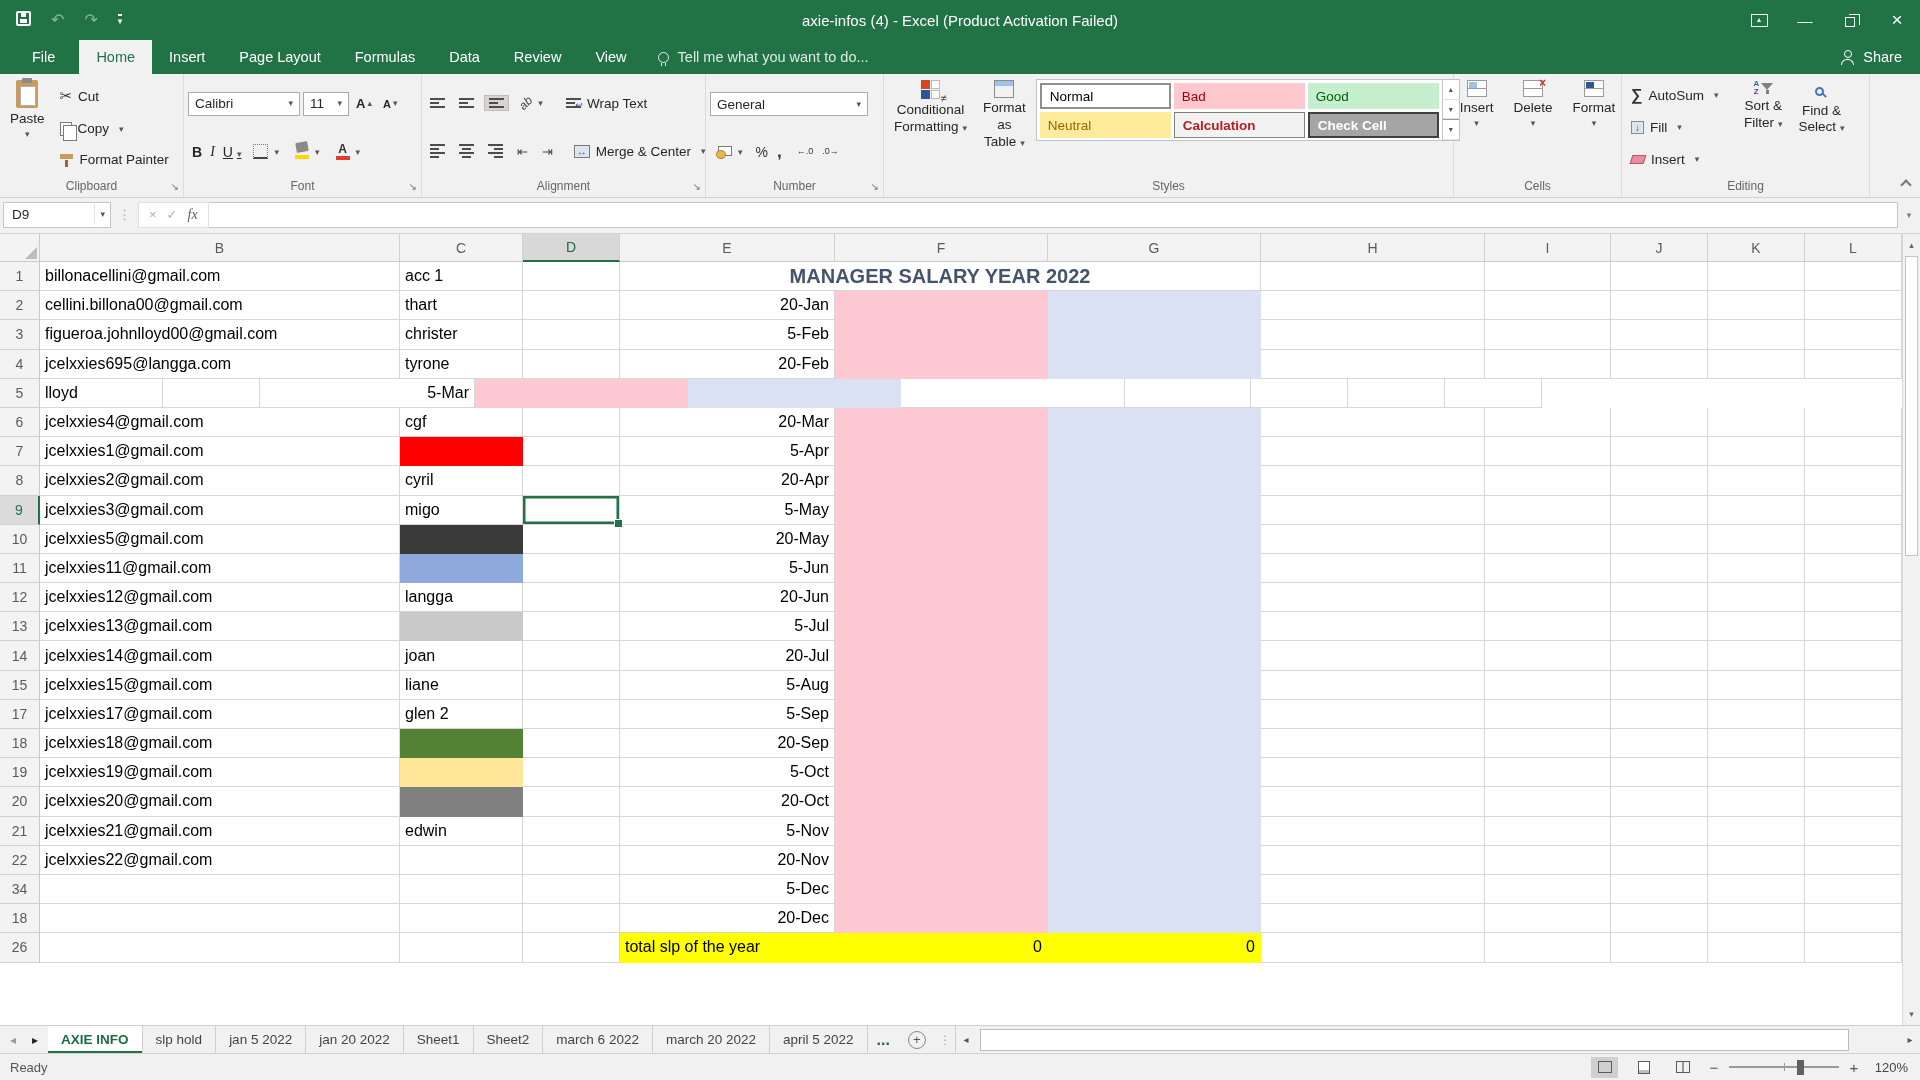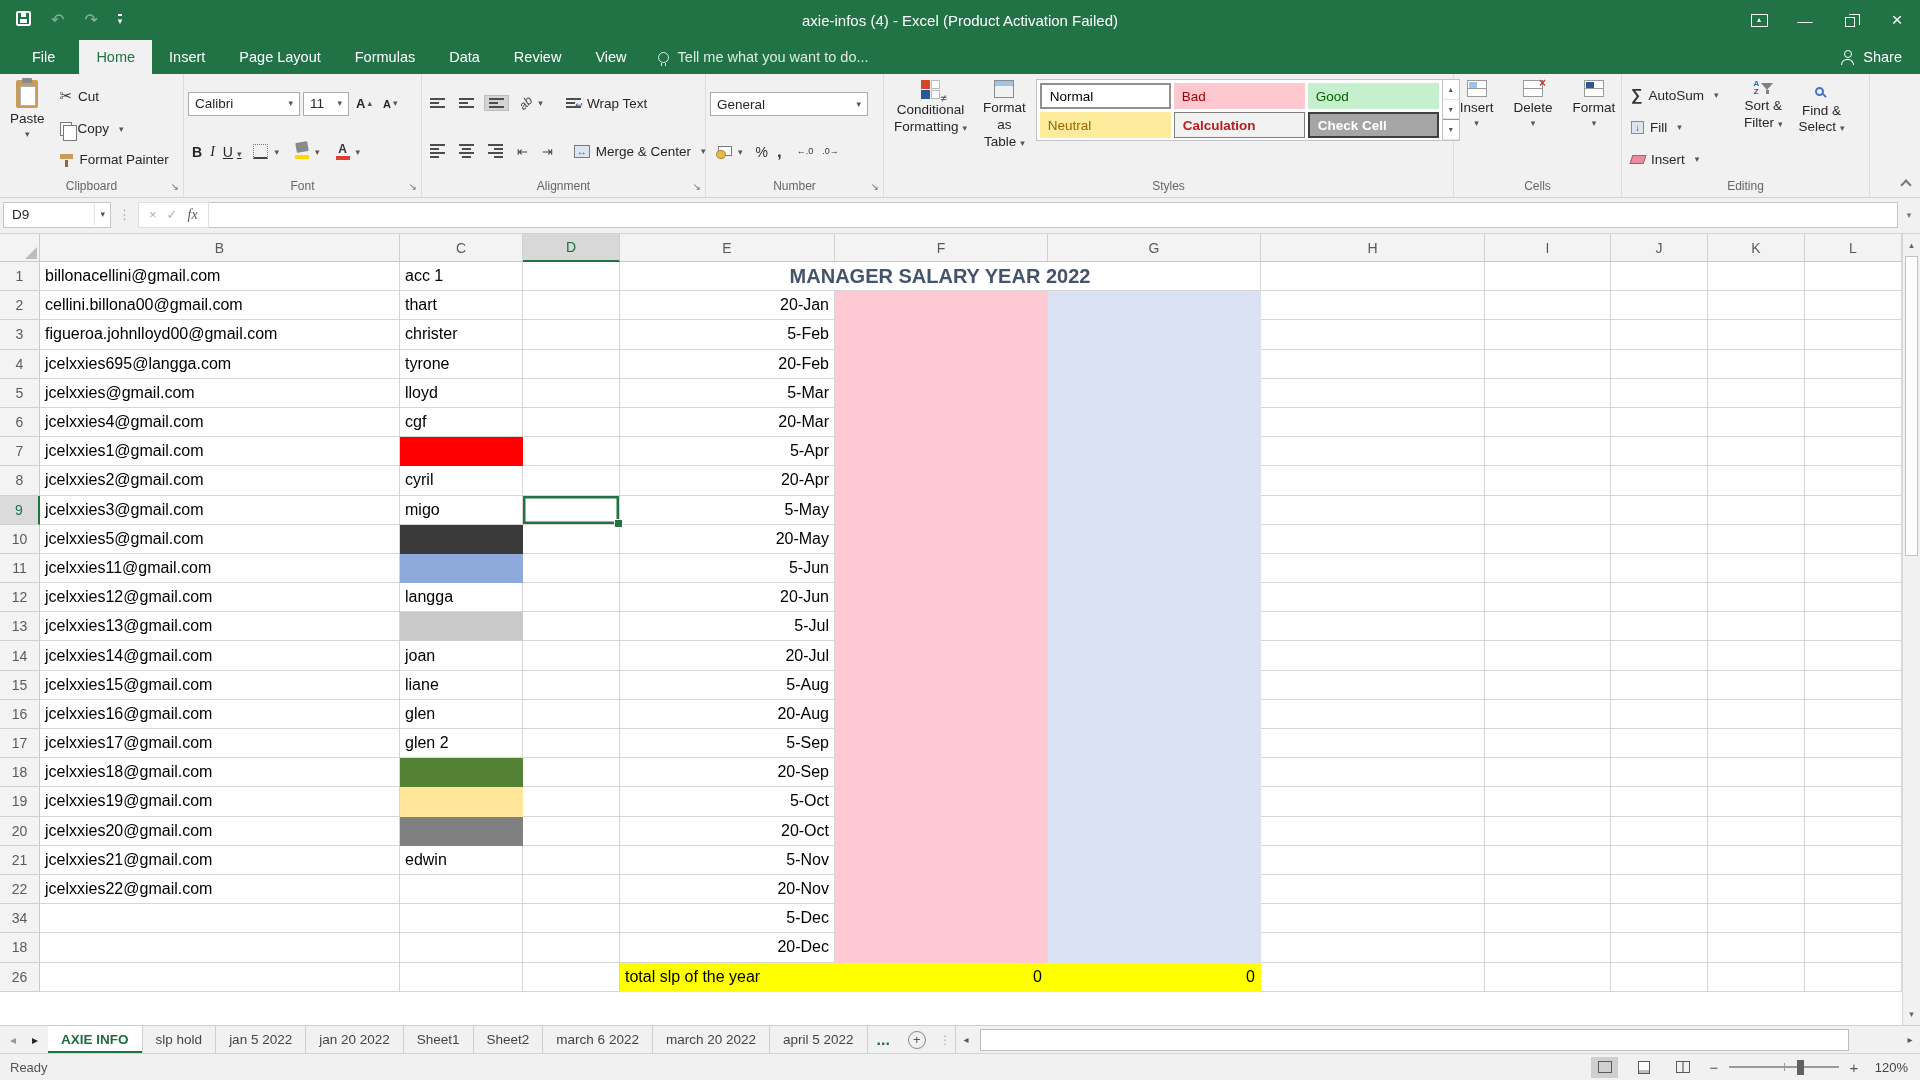--- a/index.html
+++ b/index.html
@@ -575,21 +575,20 @@
         <div class="gc" style="width: 213px; background: rgb(255, 201, 211); border-right-color: rgb(255, 201, 211); border-bottom-color: rgb(255, 201, 211);"></div>
         <div class="gc" style="width: 213px; background: rgb(217, 225, 242); border-right-color: rgb(217, 225, 242); border-bottom-color: rgb(217, 225, 242);"></div>
         <div class="gc" style="width: 224px;"></div>
         <div class="gc" style="width: 126px;"></div>
         <div class="gc" style="width: 97px;"></div>
         <div class="gc" style="width: 97px;"></div>
         <div class="gc" style="width: 97px;"></div>
       </div>
       <div class="grow">
         <div class="rhdr">5</div>
-        <div class="gc" style="width: 360px;">jcelxxies@gmail.com</div>
         <div class="gc" style="width: 123px;">lloyd</div>
         <div class="gc" style="width: 97px;"></div>
         <div class="gc right" style="width: 215px;">5-Mar</div>
         <div class="gc" style="width: 213px; background: rgb(255, 201, 211); border-right-color: rgb(255, 201, 211); border-bottom-color: rgb(255, 201, 211);"></div>
         <div class="gc" style="width: 213px; background: rgb(217, 225, 242); border-right-color: rgb(217, 225, 242); border-bottom-color: rgb(217, 225, 242);"></div>
         <div class="gc" style="width: 224px;"></div>
         <div class="gc" style="width: 126px;"></div>
         <div class="gc" style="width: 97px;"></div>
         <div class="gc" style="width: 97px;"></div>
         <div class="gc" style="width: 97px;"></div>
@@ -719,34 +718,20 @@
         <div class="gc" style="width: 97px;"></div>
         <div class="gc" style="width: 97px;"></div>
         <div class="gc" style="width: 97px;"></div>
       </div>
       <div class="grow">
         <div class="rhdr">15</div>
         <div class="gc" style="width: 360px;">jcelxxies15@gmail.com</div>
         <div class="gc" style="width: 123px;">liane</div>
         <div class="gc" style="width: 97px;"></div>
         <div class="gc right" style="width: 215px;">5-Aug</div>
-        <div class="gc" style="width: 213px; background: rgb(255, 201, 211); border-right-color: rgb(255, 201, 211); border-bottom-color: rgb(255, 201, 211);"></div>
-        <div class="gc" style="width: 213px; background: rgb(217, 225, 242); border-right-color: rgb(217, 225, 242); border-bottom-color: rgb(217, 225, 242);"></div>
-        <div class="gc" style="width: 224px;"></div>
-        <div class="gc" style="width: 126px;"></div>
-        <div class="gc" style="width: 97px;"></div>
-        <div class="gc" style="width: 97px;"></div>
-        <div class="gc" style="width: 97px;"></div>
-      </div>
-      <div class="grow">
-        <div class="rhdr">16</div>
-        <div class="gc" style="width: 360px;">jcelxxies16@gmail.com</div>
-        <div class="gc" style="width: 123px;">glen</div>
-        <div class="gc" style="width: 97px;"></div>
-        <div class="gc right" style="width: 215px;">20-Aug</div>
         <div class="gc" style="width: 213px; background: rgb(255, 201, 211); border-right-color: rgb(255, 201, 211); border-bottom-color: rgb(255, 201, 211);"></div>
         <div class="gc" style="width: 213px; background: rgb(217, 225, 242); border-right-color: rgb(217, 225, 242); border-bottom-color: rgb(217, 225, 242);"></div>
         <div class="gc" style="width: 224px;"></div>
         <div class="gc" style="width: 126px;"></div>
         <div class="gc" style="width: 97px;"></div>
         <div class="gc" style="width: 97px;"></div>
         <div class="gc" style="width: 97px;"></div>
       </div>
       <div class="grow">
         <div class="rhdr">17</div>

